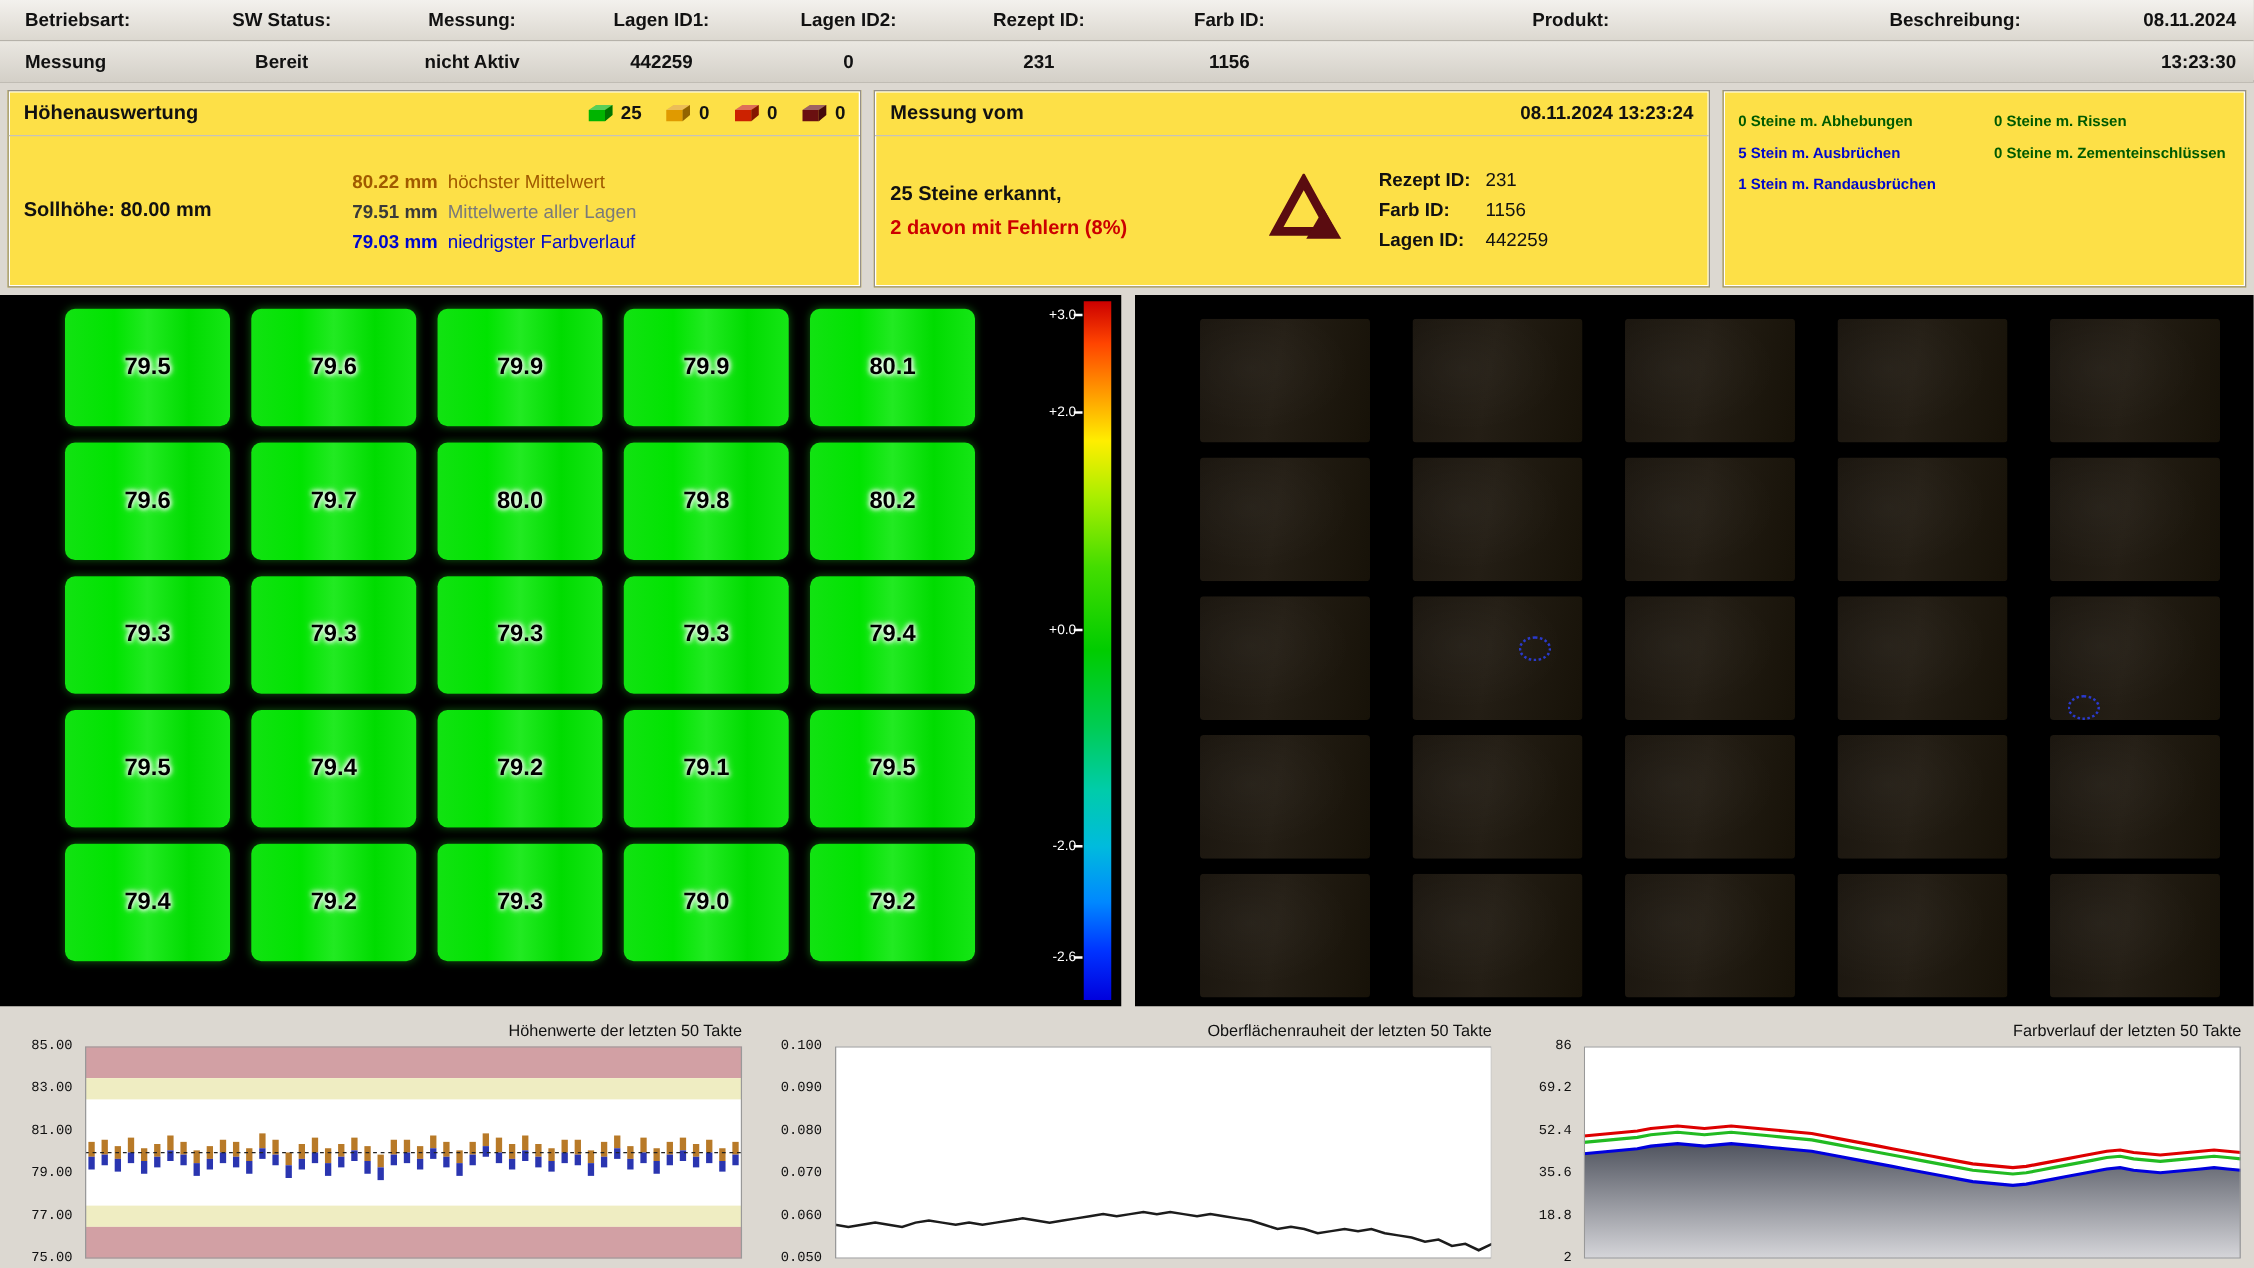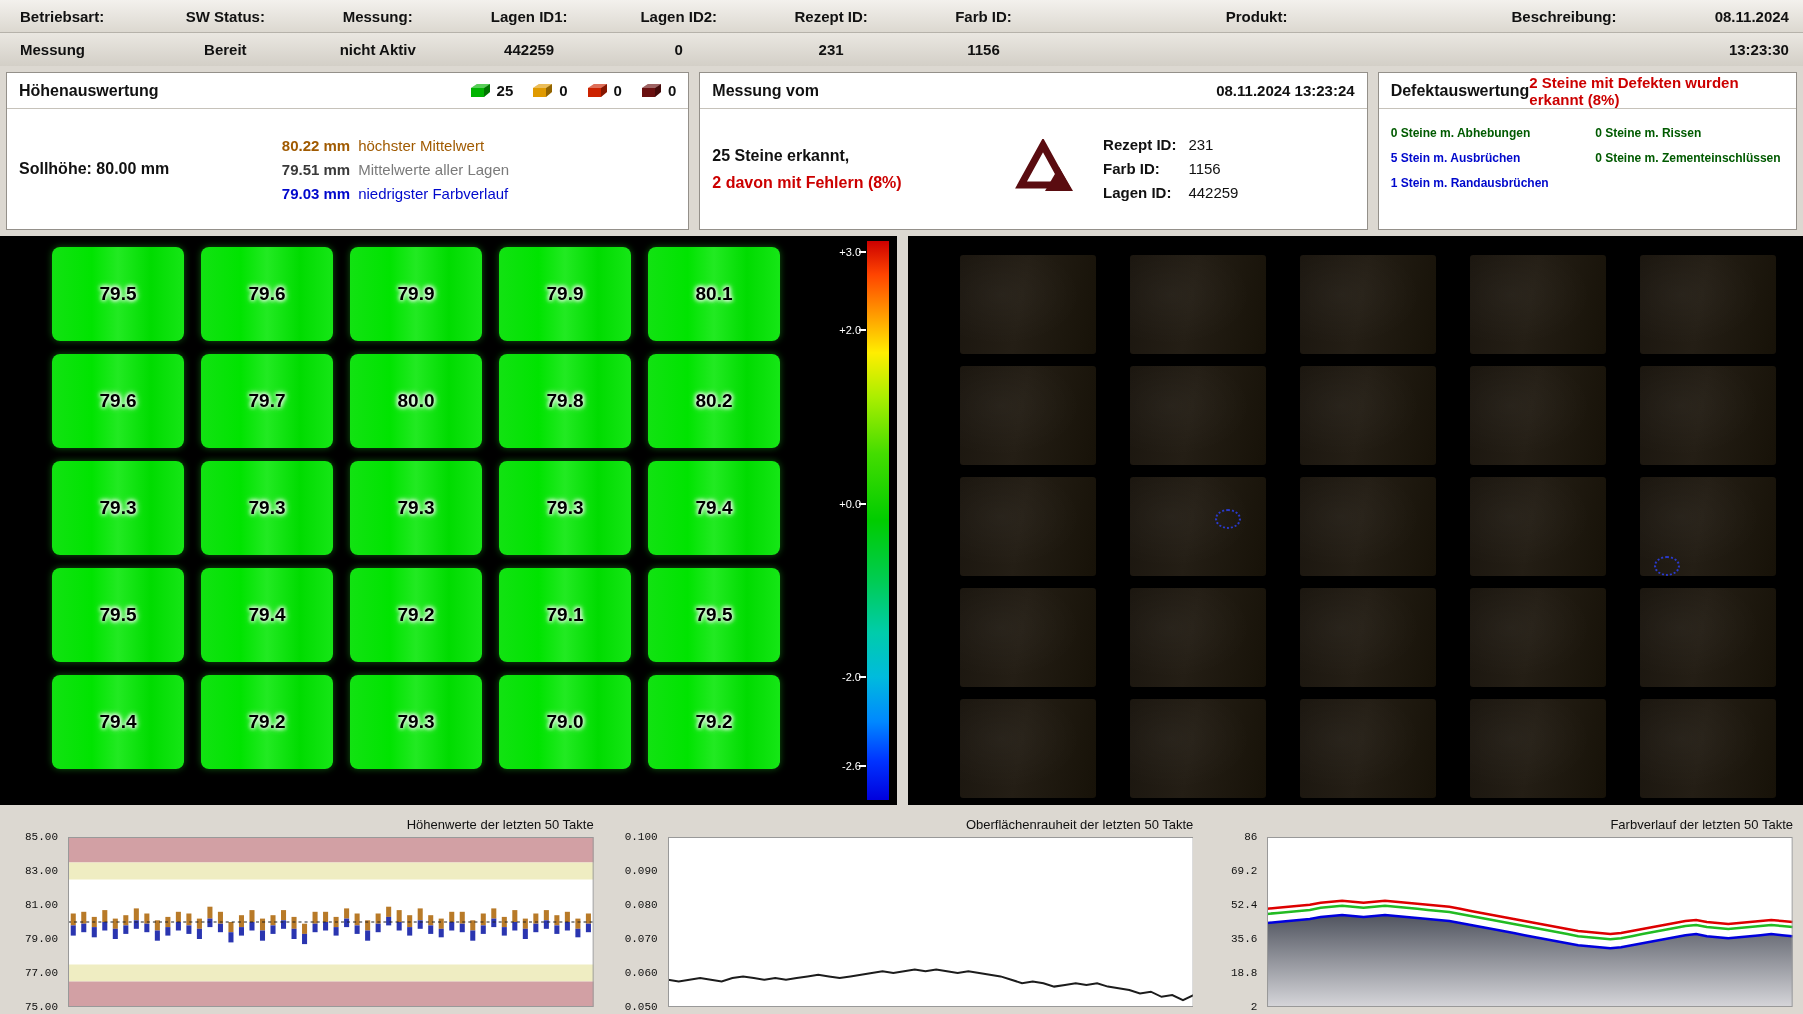--- a/index.html
+++ b/index.html
@@ -10,21 +10,21 @@
   .statusbar { height:66px; border-bottom:2px solid #7e7a72; }
   .sb-row { display:flex; height:33px; align-items:center; }
   .sb-row1 { background:linear-gradient(#f3f1ed,#dcd8d0); border-bottom:1px solid #b6b2aa; }
   .sb-row2 { background:linear-gradient(#eae7e1,#d3cfc7); }
   .sb-cell { text-align:center; font-weight:bold; font-size:15px; white-space:nowrap; overflow:hidden; }
   .sb-cell:first-child { text-align:left; padding-left:20px; }
   .sb-right { text-align:right !important; padding-right:14px; }
 
   
   .panels { display:flex; gap:10px; padding:6px; height:170px; }
-  .panel { background:#ffffff; border:1px solid #94908a; box-shadow:inset 0 0 0 1px #ffffff;
+  .panel { background:#fde047; border:1px solid #94908a; box-shadow:inset 0 0 0 1px #ffffff;
            display:flex; flex-direction:column; min-width:0; }
   .panel-hoehen { flex:684 0 0; } .panel-messung { flex:669 0 0; } .panel-defekt { flex:419 0 0; }
   .panel-title-row { display:flex; justify-content:space-between; align-items:center; padding:0 12px;
                      height:36px; border-bottom:1px solid #c6c2ba; }
   .panel-title { font-size:16px; font-weight:bold; }
   .panel-title-right { font-size:15px; font-weight:bold; }
   .panel-alert { color:#cc0000; font-size:15px; font-weight:bold; }
   .panel-body { flex:1; display:flex; align-items:center; padding:2px 12px; }
 
   .counters { display:inline-flex; align-items:center; }
@@ -207,24 +207,20 @@
             <span class="id-value">231</span>
             <span class="id-label">Farb ID:</span>
             <span class="id-value">1156</span>
             <span class="id-label">Lagen ID:</span>
             <span class="id-value">442259</span>
           </div>
       </div>
     </section>
 
     <section class="panel panel-defekt">
-      <div class="panel-title-row">
-        <span class="panel-title">Defektauswertung</span>
-        <span class="panel-alert">2 Steine mit Defekten wurden erkannt (8%)</span>
-      </div>
       <div class="panel-body defekt-body">
         <div class="defekt-col1" id="defekt-col1">
             <div class="defekt-line" style="color:#005a00">0 Steine m. Abhebungen</div>
             <div class="defekt-line" style="color:#0008cc">5 Stein m. Ausbrüchen</div>
             <div class="defekt-line" style="color:#0008cc">1 Stein m. Randausbrüchen</div>
           </div>
         <div class="defekt-col2" id="defekt-col2">
             <div class="defekt-line" style="color:#005a00">0 Steine m. Rissen</div>
             <div class="defekt-line" style="color:#005a00">0 Steine m. Zementeinschlüssen</div>
           </div>

